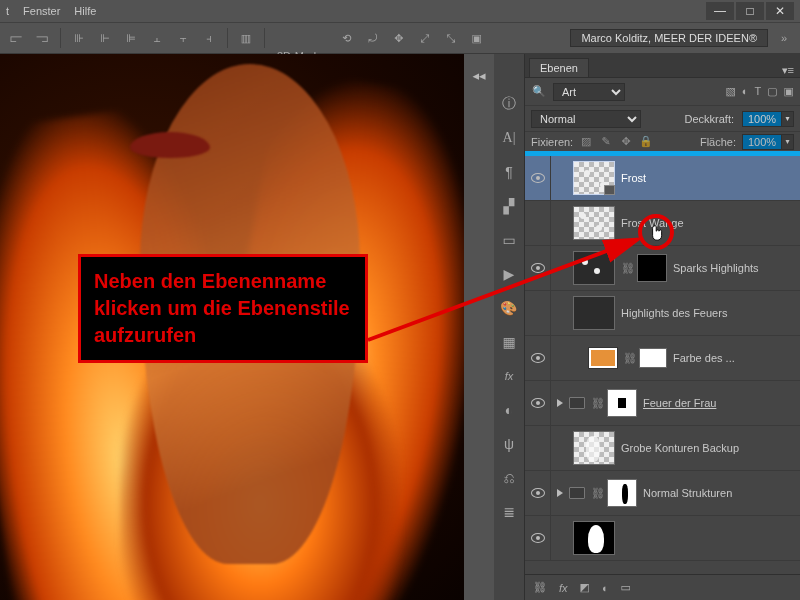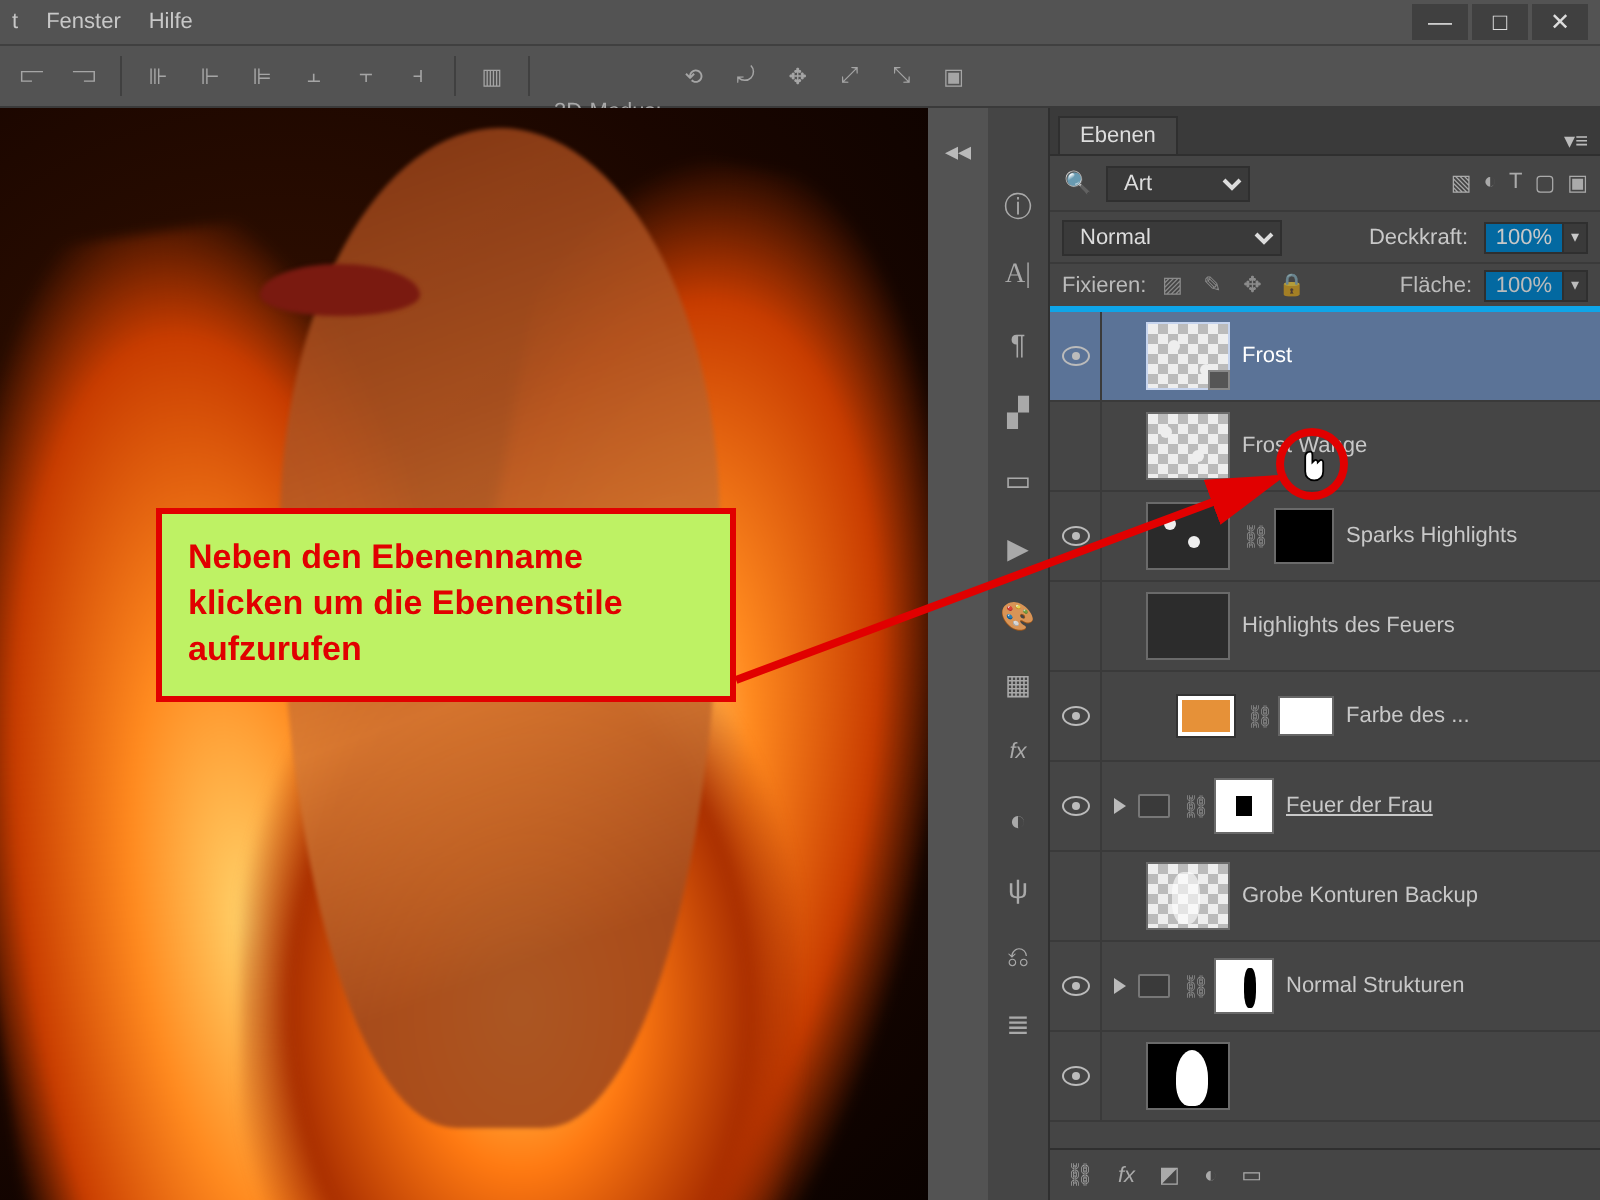--- a/index.html
+++ b/index.html
@@ -26,21 +26,21 @@
 .panel-tab { background:#454545; padding:3px 10px; color:#ddd; border:1px solid #2f2f2f; border-bottom:none; }
 .panel-menu { margin-left:auto; padding:0 6px; color:#bbb; }
 .filter-row { display:flex; align-items:center; height:28px; padding:0 6px; gap:6px; border-bottom:1px solid #3a3a3a; }
 .search-ic { width:16px; height:16px; display:inline-flex; align-items:center; justify-content:center; }
 .filter-sel { background:#3a3a3a; border:1px solid #2f2f2f; color:#ddd; padding:1px 4px; width:72px; }
 .filter-icons { display:flex; gap:6px; margin-left:auto; color:#aaa; }
 .blend-row { display:flex; align-items:center; height:26px; padding:0 6px; gap:8px; border-bottom:1px solid #3a3a3a; }
 .blend-sel { background:#3a3a3a; border:1px solid #2f2f2f; color:#ddd; padding:1px 4px; width:110px; }
 .val-box { background:#0369a1; border:1px solid #2f2f2f; padding:1px 4px; width:40px; text-align:center; }
 .val-dd { width:12px; height:16px; background:#3a3a3a; border:1px solid #2f2f2f; border-left:none; display:flex; align-items:center; justify-content:center; font-size:8px; }
-.lock-row { display:flex; align-items:center; height:24px; padding:0 6px; gap:6px; border-bottom:3px solid #0ea5e9; font-size:10px; color:#bbb; }
+.lock-row { display:flex; align-items:center; height:24px; padding:0 6px; gap:6px; border-bottom:5px solid #0ea5e9; font-size:10px; color:#bbb; }
 .lock-ic { width:14px; height:14px; display:inline-flex; align-items:center; justify-content:center; opacity:.6; }
 .layers { flex:1; overflow-y:auto; overflow-x:hidden; }
 .layer { display:flex; align-items:center; height:45px; border-bottom:1px solid #3a3a3a; padding-right:6px; gap:6px; }
 .layer.sel { background:#5b7397; color:#fff; }
 .vis-col { width:26px; display:flex; align-items:center; justify-content:center; height:100%; border-right:1px solid #3a3a3a; }
 .eye { width:14px; height:10px; border:1px solid #bbb; border-radius:50%; position:relative; }
 .eye::after { content:""; position:absolute; width:4px; height:4px; background:#bbb; border-radius:50%; left:4px; top:2px; }
 .indent { width:10px; }
 .tri { width:0; height:0; border-top:4px solid transparent; border-bottom:4px solid transparent; border-left:6px solid #bbb; }
 .folder { width:16px; height:12px; background:#3a3a3a; border:1px solid #777; border-radius:1px; }
@@ -50,21 +50,21 @@
 .thumb.mb { background:#000; }
 .thumb .dot { position:absolute; width:6px; height:6px; background:#eee; border-radius:50%; }
 .link-ic { width:10px; text-align:center; opacity:.6; }
 .layer-name { white-space:nowrap; overflow:hidden; text-overflow:ellipsis; flex:1; }
 .layer-name.u { text-decoration:underline; }
 .fill-sw { width:28px; height:20px; background:#e69138; border:2px solid #fff; outline:1px solid #333; }
 .mask-sw { width:28px; height:20px; background:#fff; border:1px solid #666; }
 .bottom-bar { height:26px; border-top:1px solid #2f2f2f; background:#454545; display:flex; align-items:center; padding:0 8px; gap:12px; color:#aaa; }
 .smart-badge { position:absolute; right:-1px; bottom:-1px; width:11px; height:10px; background:#555; border:1px solid #888; }
 
-.callout { position:absolute; left:78px; top:254px; width:290px; background:#bef264; border:3px solid #e10000; padding:11px 13px; color:#e10000; font-weight:bold; font-size:17px; line-height:1.35; z-index:6; }
+.callout { position:absolute; left:78px; top:254px; width:290px; background:#000000; border:3px solid #e10000; padding:11px 13px; color:#e10000; font-weight:bold; font-size:20px; line-height:1.35; z-index:6; }
 .circle { position:absolute; width:36px; height:36px; border:4px solid #e10000; border-radius:50%; left:638px; top:214px; z-index:8; pointer-events:none; }
 svg.arrow { position:absolute; left:0; top:0; z-index:7; pointer-events:none; }
 .cursor { position:absolute; left:649px; top:224px; width:18px; height:18px; z-index:9; }
 
 .fire-bg { position:absolute; inset:0; background: radial-gradient(circle at 30% 40%, #3a1300 0%, #1a0600 60%, #0a0200 100%); }
 .flame { position:absolute; filter: blur(3px); }
 .f1 { left:-20px; top:60px; width:260px; height:500px; background: radial-gradient(ellipse at 50% 70%, #ffd36b 0%, #ff8a1f 30%, #c83c00 60%, transparent 75%); transform: rotate(-8deg); }
 .f2 { right:-10px; top:30px; width:240px; height:520px; background: radial-gradient(ellipse at 40% 60%, #ffe28a 0%, #ff8a1f 25%, #c83c00 55%, transparent 72%); transform: rotate(10deg); }
 .f3 { left:120px; bottom:-40px; width:280px; height:340px; background: radial-gradient(ellipse at 50% 60%, #ffcf5c 0%, #ff7a12 28%, #a92e00 58%, transparent 74%); }
 .fig { position:absolute; left:140px; top:10px; width:220px; height:500px; background: linear-gradient(160deg, #8a3a15 0%, #b35622 30%, #d97b33 55%, #a24a1d 80%); border-radius:50% 50% 40% 40% / 40% 40% 60% 60%; filter: blur(1px); opacity:.9; }
@@ -100,20 +100,24 @@
   <span class="sep"></span>
   <span class="icon">▥</span>
   <span class="sep"></span>
   <span class="modus">3D-Modus:</span>
   <span class="icon">⟲</span>
   <span class="icon">⤾</span>
   <span class="icon">✥</span>
   <span class="icon">⤢</span>
   <span class="icon">⤡</span>
   <span class="icon">▣</span>
+  <div class="opt-right">
+    <div class="workspace-sel">Marco Kolditz, MEER DER IDEEN®</div>
+    <span class="icon">»</span>
+  </div>
 </div>
 
 <div class="main">
 
   <div class="canvas-wrap">
     <div class="canvas-img">
       <div class="fire-bg"></div>
       <div class="flame f1"></div>
       <div class="flame f2"></div>
       <div class="flame f3"></div>

